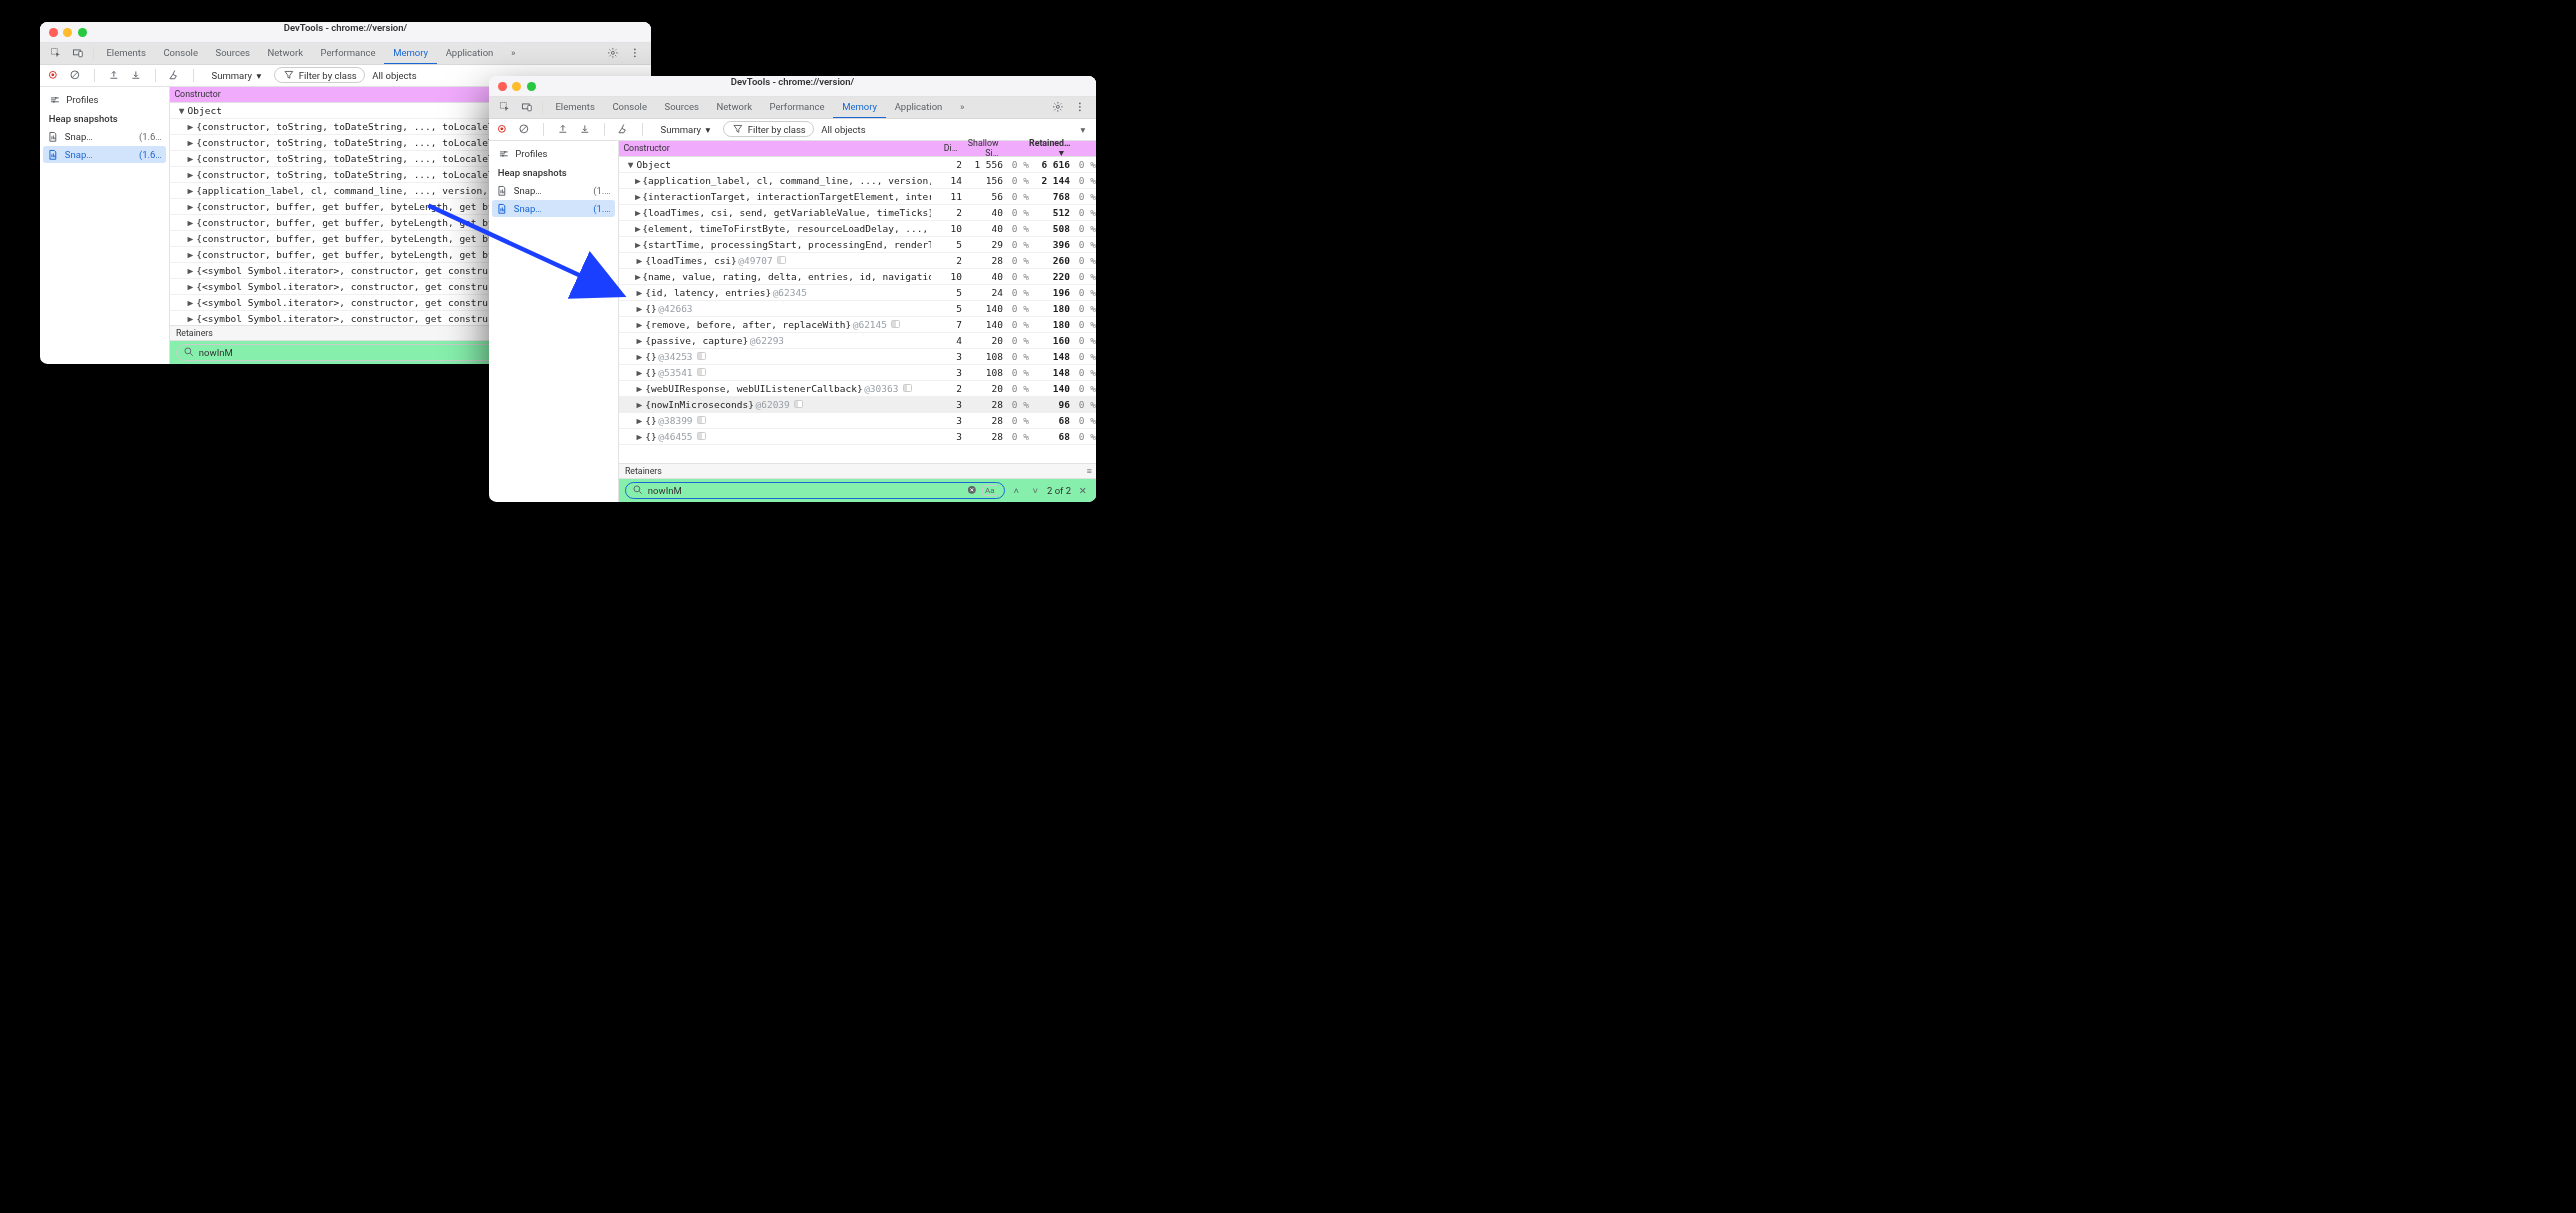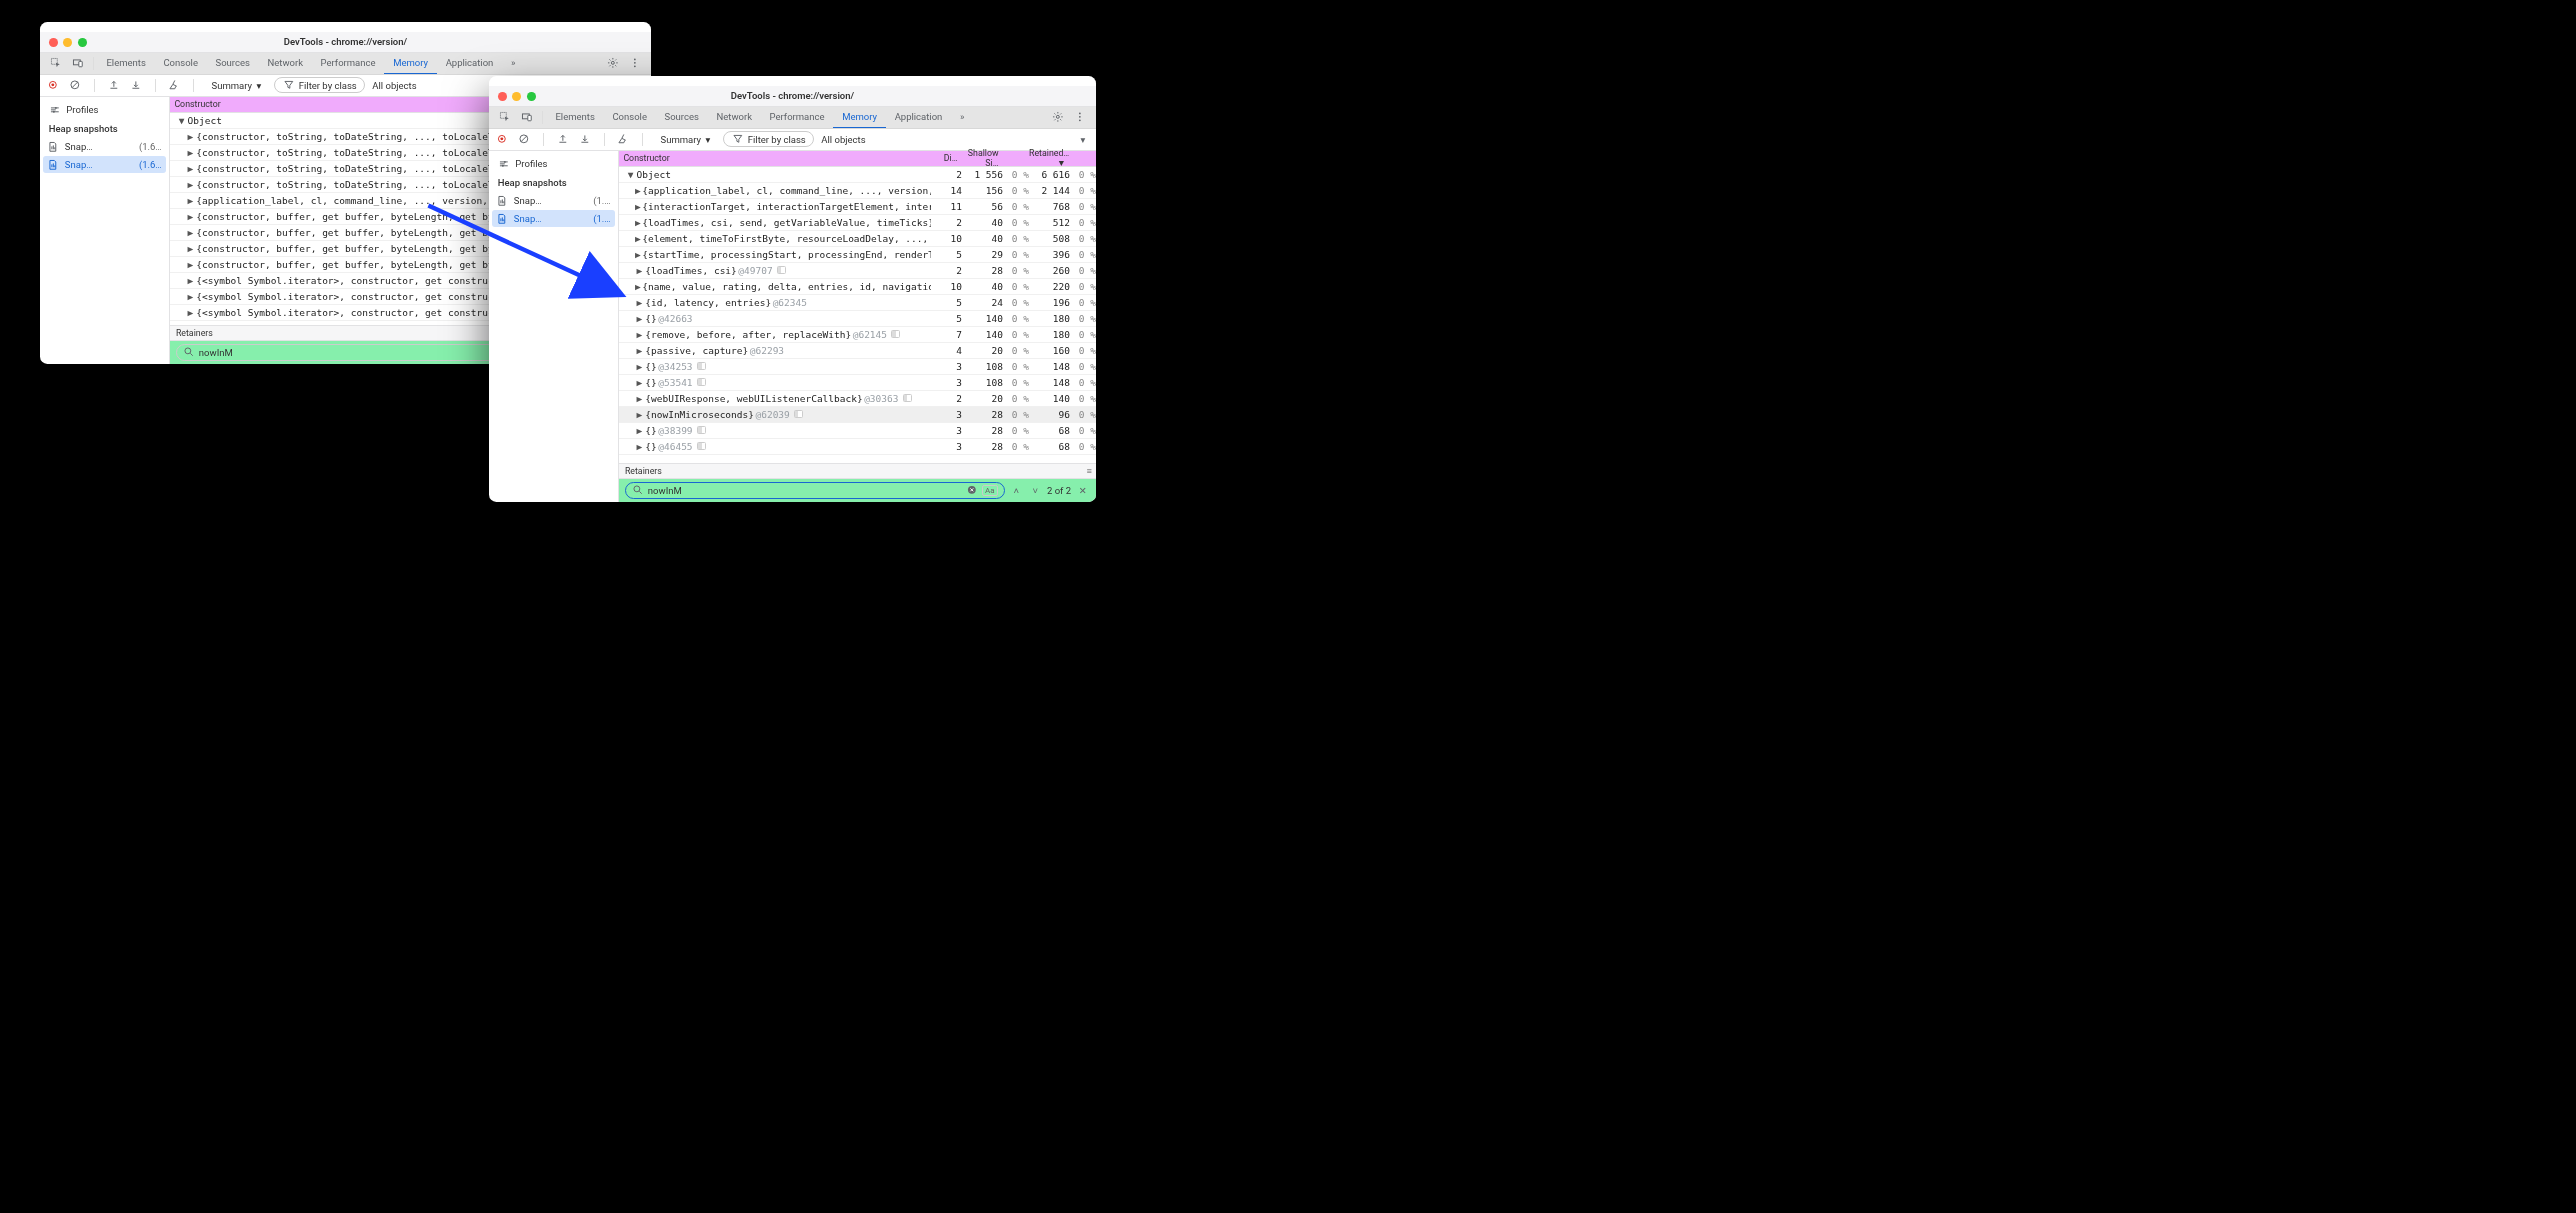--- a/index.html
+++ b/index.html
@@ -23,25 +23,23 @@
   overflow:hidden;
   display:flex;
   flex-direction:column;
 }
 .winA { left:40px; top:22px; width:611px; height:342px; }
 .winB { left:489px; top:76px; width:607px; height:426px; }
 
 .titlebar {
   height:20.5px;
   display:flex;
-  align-items:center;
   background:#f5f5f7;
   position:relative;
   border-bottom:0.7px solid #e2e2e4;
-  margin-top:10px;
 }
 .traffic { display:flex; gap:5.9px; position:absolute; left:8.8px; top:5.9px; }
 .dot { width:8.8px; height:8.8px; border-radius:50%; }
 .red{background:#ff5f57;} .yel{background:#febc2e;} .grn{background:#28c840;}
 .title { margin:0 auto; font-weight:600; font-size:9.5px; color:#333; }
 
 .tabs {
   display:flex;
   align-items:center;
   background:#e5e5e5;
@@ -105,21 +103,21 @@
   display:flex;align-items:center;
   background:#f0abfc;border-bottom:0.7px solid #e2e2e4;
   height:16px;font-size:8.8px;color:#333;
 }
 .col-c{flex:1;padding-left:4.4px;}
 .col-n{text-align:right;padding-right:4.4px;}
 .winB .col-c{flex:1;}
 .winB .c-di{width:31px;}
 .winB .c-ss{width:41px;}
 .winB .c-sp{width:26px;}
-.winB .c-rs{width:41px;}
+.winB .c-rs{width:41px;font-weight:bold;}
 .winB .c-rp{width:26px;}
 
 .rows{flex:1;overflow:hidden;}
 .row{
   display:flex;align-items:center;height:16px;
   border-bottom:0.7px solid #f0f0f0;
   white-space:nowrap;overflow:hidden;
 }
 .row .cell-c{flex:1;display:flex;align-items:center;gap:1.5px;overflow:hidden;}
 .row .cell-n{text-align:right;}

